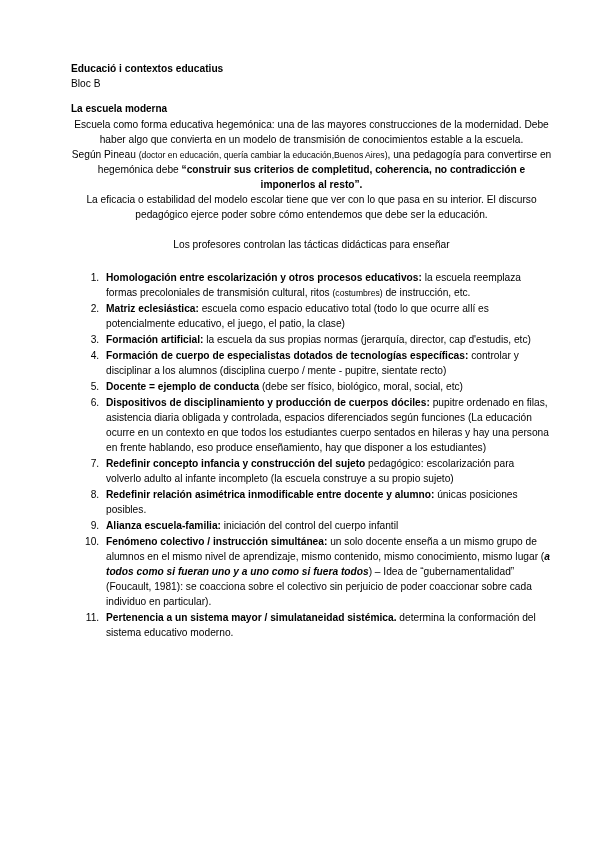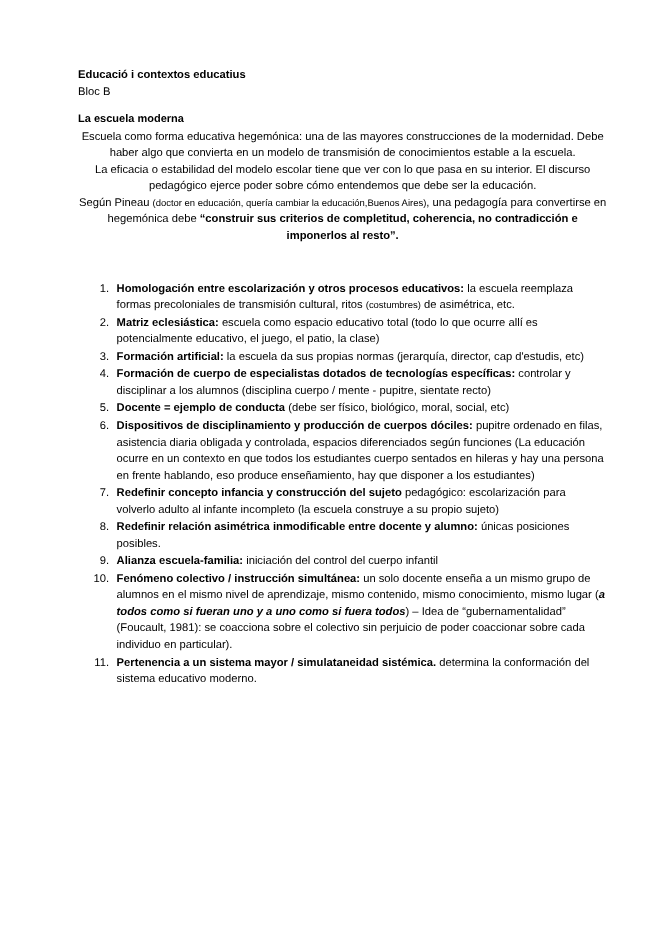--- a/index.html
+++ b/index.html
@@ -70,31 +70,32 @@
 <body>
 
 <div class="page">
 
   <div class="doc-title">Educació i contextos educatius</div>
   <div class="doc-subtitle">Bloc B</div>
 
   <h2 class="section-heading">La escuela moderna</h2>
 
   <p class="para">Escuela como forma educativa hegemónica: una de las mayores construcciones de la modernidad. Debe haber algo que convierta en un modelo de transmisión de conocimientos estable a la escuela.</p>
+  <p class="para"><span>Según Pineau</span> <span class="small-caps">(doctor en educación, quería cambiar la educación,Buenos Aires)</span><span>, una pedagogía para convertirse en hegemónica debe </span><b>“construir sus criterios de completitud, coherencia, no contradicción e imponerlos al resto”.</b></p>
   <p class="para">La eficacia o estabilidad del modelo escolar tiene que ver con lo que pasa en su interior. El discurso pedagógico ejerce poder sobre cómo entendemos que debe ser la educación.</p>
-  <p class="para"><span>Según Pineau</span> <span class="small-caps">(doctor en educación, quería cambiar la educación,Buenos Aires)</span><span>, una pedagogía para convertirse en hegemónica debe </span><b>“construir sus criterios de completitud, coherencia, no contradicción e imponerlos al resto”.</b></p>
 
   <div class="spacer-md"></div>
 
+  <p class="para">Los profesores controlan las tácticas didácticas para enseñar</p>
 
   <div class="spacer-md"></div>
 
 
   <ol class="reg-list">
-    <li><b>Homologación entre escolarización y otros procesos educativos:</b><span> la escuela reemplaza formas precoloniales de transmisión cultural, ritos </span><span class="small-caps">(costumbres)</span><span> de asimétrica, etc.</span></li>
+    <li><b>Homologación entre escolarización y otros procesos educativos:</b><span> la escuela reemplaza formas precoloniales de transmisión cultural, ritos </span><span class="small-caps">(costumbres)</span><span> de instrucción, etc.</span></li>
 
     <li><b>Matriz eclesiástica:</b><span> escuela como espacio educativo total (todo lo que ocurre allí es potencialmente educativo, el juego, el patio, la clase)</span></li>
 
     <li><b>Formación artificial:</b><span> la escuela da sus propias normas (jerarquía, director, cap d'estudis, etc)</span></li>
 
     <li><b>Formación de cuerpo de especialistas dotados de tecnologías específicas:</b><span> controlar y disciplinar a los alumnos  (disciplina cuerpo / mente - pupitre, sientate recto)</span></li>
 
     <li><b>Docente = ejemplo de conducta</b><span> (debe ser físico, biológico, moral, social, etc)</span></li>
 
     <li><b>Dispositivos de disciplinamiento y producción de cuerpos dóciles:</b><span> pupitre ordenado en filas, asistencia diaria obligada y controlada, espacios diferenciados según funciones (La educación ocurre en un contexto en que todos los estudiantes cuerpo sentados en hileras y hay una persona en frente hablando, eso produce enseñamiento, hay que disponer a los estudiantes)</span></li>

